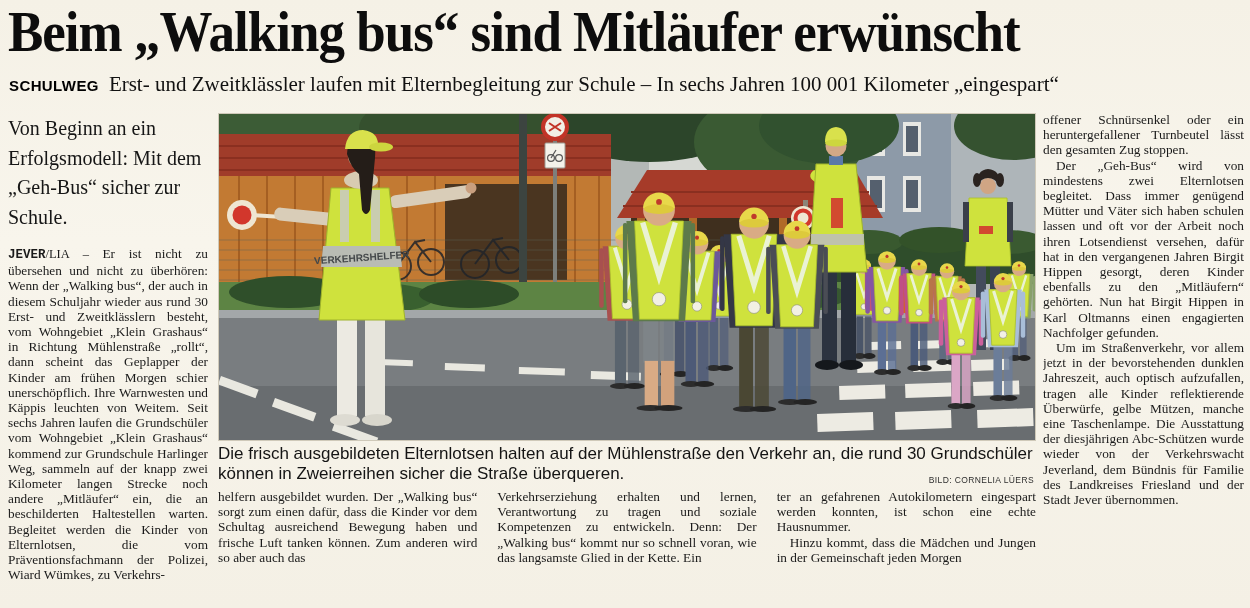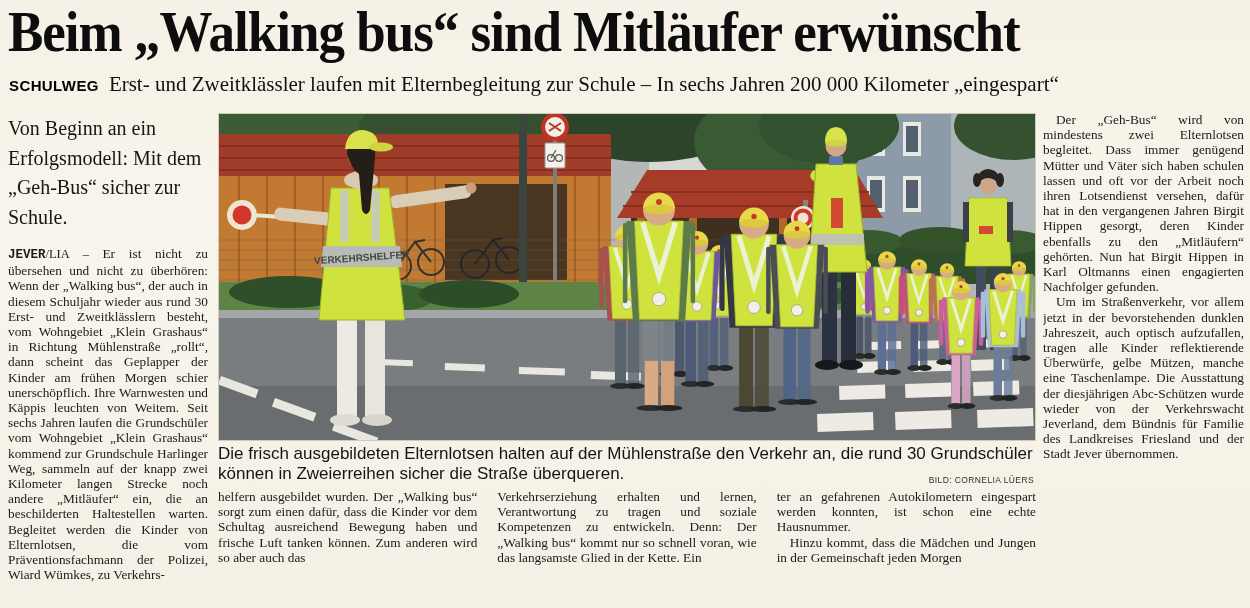--- a/index.html
+++ b/index.html
@@ -34,21 +34,21 @@
 </style>
 </head>
 <body>
 
 <div class="page">
 
   <h1 class="headline">Beim „Walking bus“ sind Mitläufer erwünscht</h1>
 
   <div class="kicker-row">
     <span class="kicker">SCHULWEG</span>
-    <span class="subhead">Erst- und Zweitklässler laufen mit Elternbegleitung zur Schule – In sechs Jahren 200 000 Kilometer „eingespart“</span>
+    <span class="subhead">Erst- und Zweitklässler laufen mit Elternbegleitung zur Schule – In sechs Jahren 100 001 Kilometer „eingespart“</span>
   </div>
 
   <div class="leftcol">
     <p class="leadin">Von Beginn an ein Erfolgsmodell: Mit dem „Geh-Bus“ sicher zur Schule.</p>
     <div class="body">
       <b class="dateline">JEVER</b><span class="dateline-rest">/LIA – </span><span>Er ist nicht zu übersehen und nicht zu überhören: Wenn der „Walking bus“, der auch in diesem Schuljahr wieder aus rund 30 Erst- und Zweitklässlern besteht, vom Wohngebiet „Klein Grashaus“ in Richtung Mühlenstraße „rollt“, dann scheint das Geplapper der Kinder am frühen Morgen schier unerschöpflich. Ihre Warnwesten und Käppis leuchten von Weitem. Seit sechs Jahren laufen die Grundschüler vom Wohngebiet „Klein Grashaus“ kommend zur Grundschule Harlinger Weg, sammeln auf der knapp zwei Kilometer langen Strecke noch andere „Mitläufer“ ein, die an beschilderten Haltestellen warten. Begleitet werden die Kinder von Elternlotsen, die vom Präventionsfachmann der Polizei, Wiard Wümkes, zu Verkehrs-</span>
     </div>
   </div>
 
   <figure class="photo">
@@ -497,17 +497,18 @@
     <div class="col body">
         <p>Verkehrserziehung erhalten und lernen, Verantwortung zu tragen und soziale Kompetenzen zu entwickeln. Denn: Der „Walking bus“ kommt nur so schnell voran, wie das langsamste Glied in der Kette. Ein</p>
       </div>
     <div class="col body">
       <p>ter an gefahrenen Autokilometern eingespart werden konnten, ist schon eine echte Hausnummer.</p>
       <p class="indent">Hinzu kommt, dass die Mädchen und Jungen in der Gemeinschaft jeden Morgen</p>
     </div>
   </div>
 
   <div class="rightcol body">
+    <p>offener Schnürsenkel oder ein heruntergefallener Turnbeutel lässt den gesamten Zug stoppen.</p>
     <p class="indent">Der „Geh-Bus“ wird von mindestens zwei Elternlotsen begleitet. Dass immer genügend Mütter und Väter sich haben schulen lassen und oft vor der Arbeit noch ihren Lotsendienst versehen, dafür hat in den vergangenen Jahren Birgit Hippen gesorgt, deren Kinder ebenfalls zu den „Mitläufern“ gehörten. Nun hat Birgit Hippen in Karl Oltmanns einen engagierten Nachfolger gefunden.</p>
     <p class="indent">Um im Straßenverkehr, vor allem jetzt in der bevorstehenden dunklen Jahreszeit, auch optisch aufzufallen, tragen alle Kinder reflektierende Überwürfe, gelbe Mützen, manche eine Taschenlampe. Die Ausstattung der diesjährigen Abc-Schützen wurde wieder von der Verkehrswacht Jeverland, dem Bündnis für Familie des Landkreises Friesland und der Stadt Jever übernommen.</p>
   </div>
 
 </div>
 
 </body></html>

